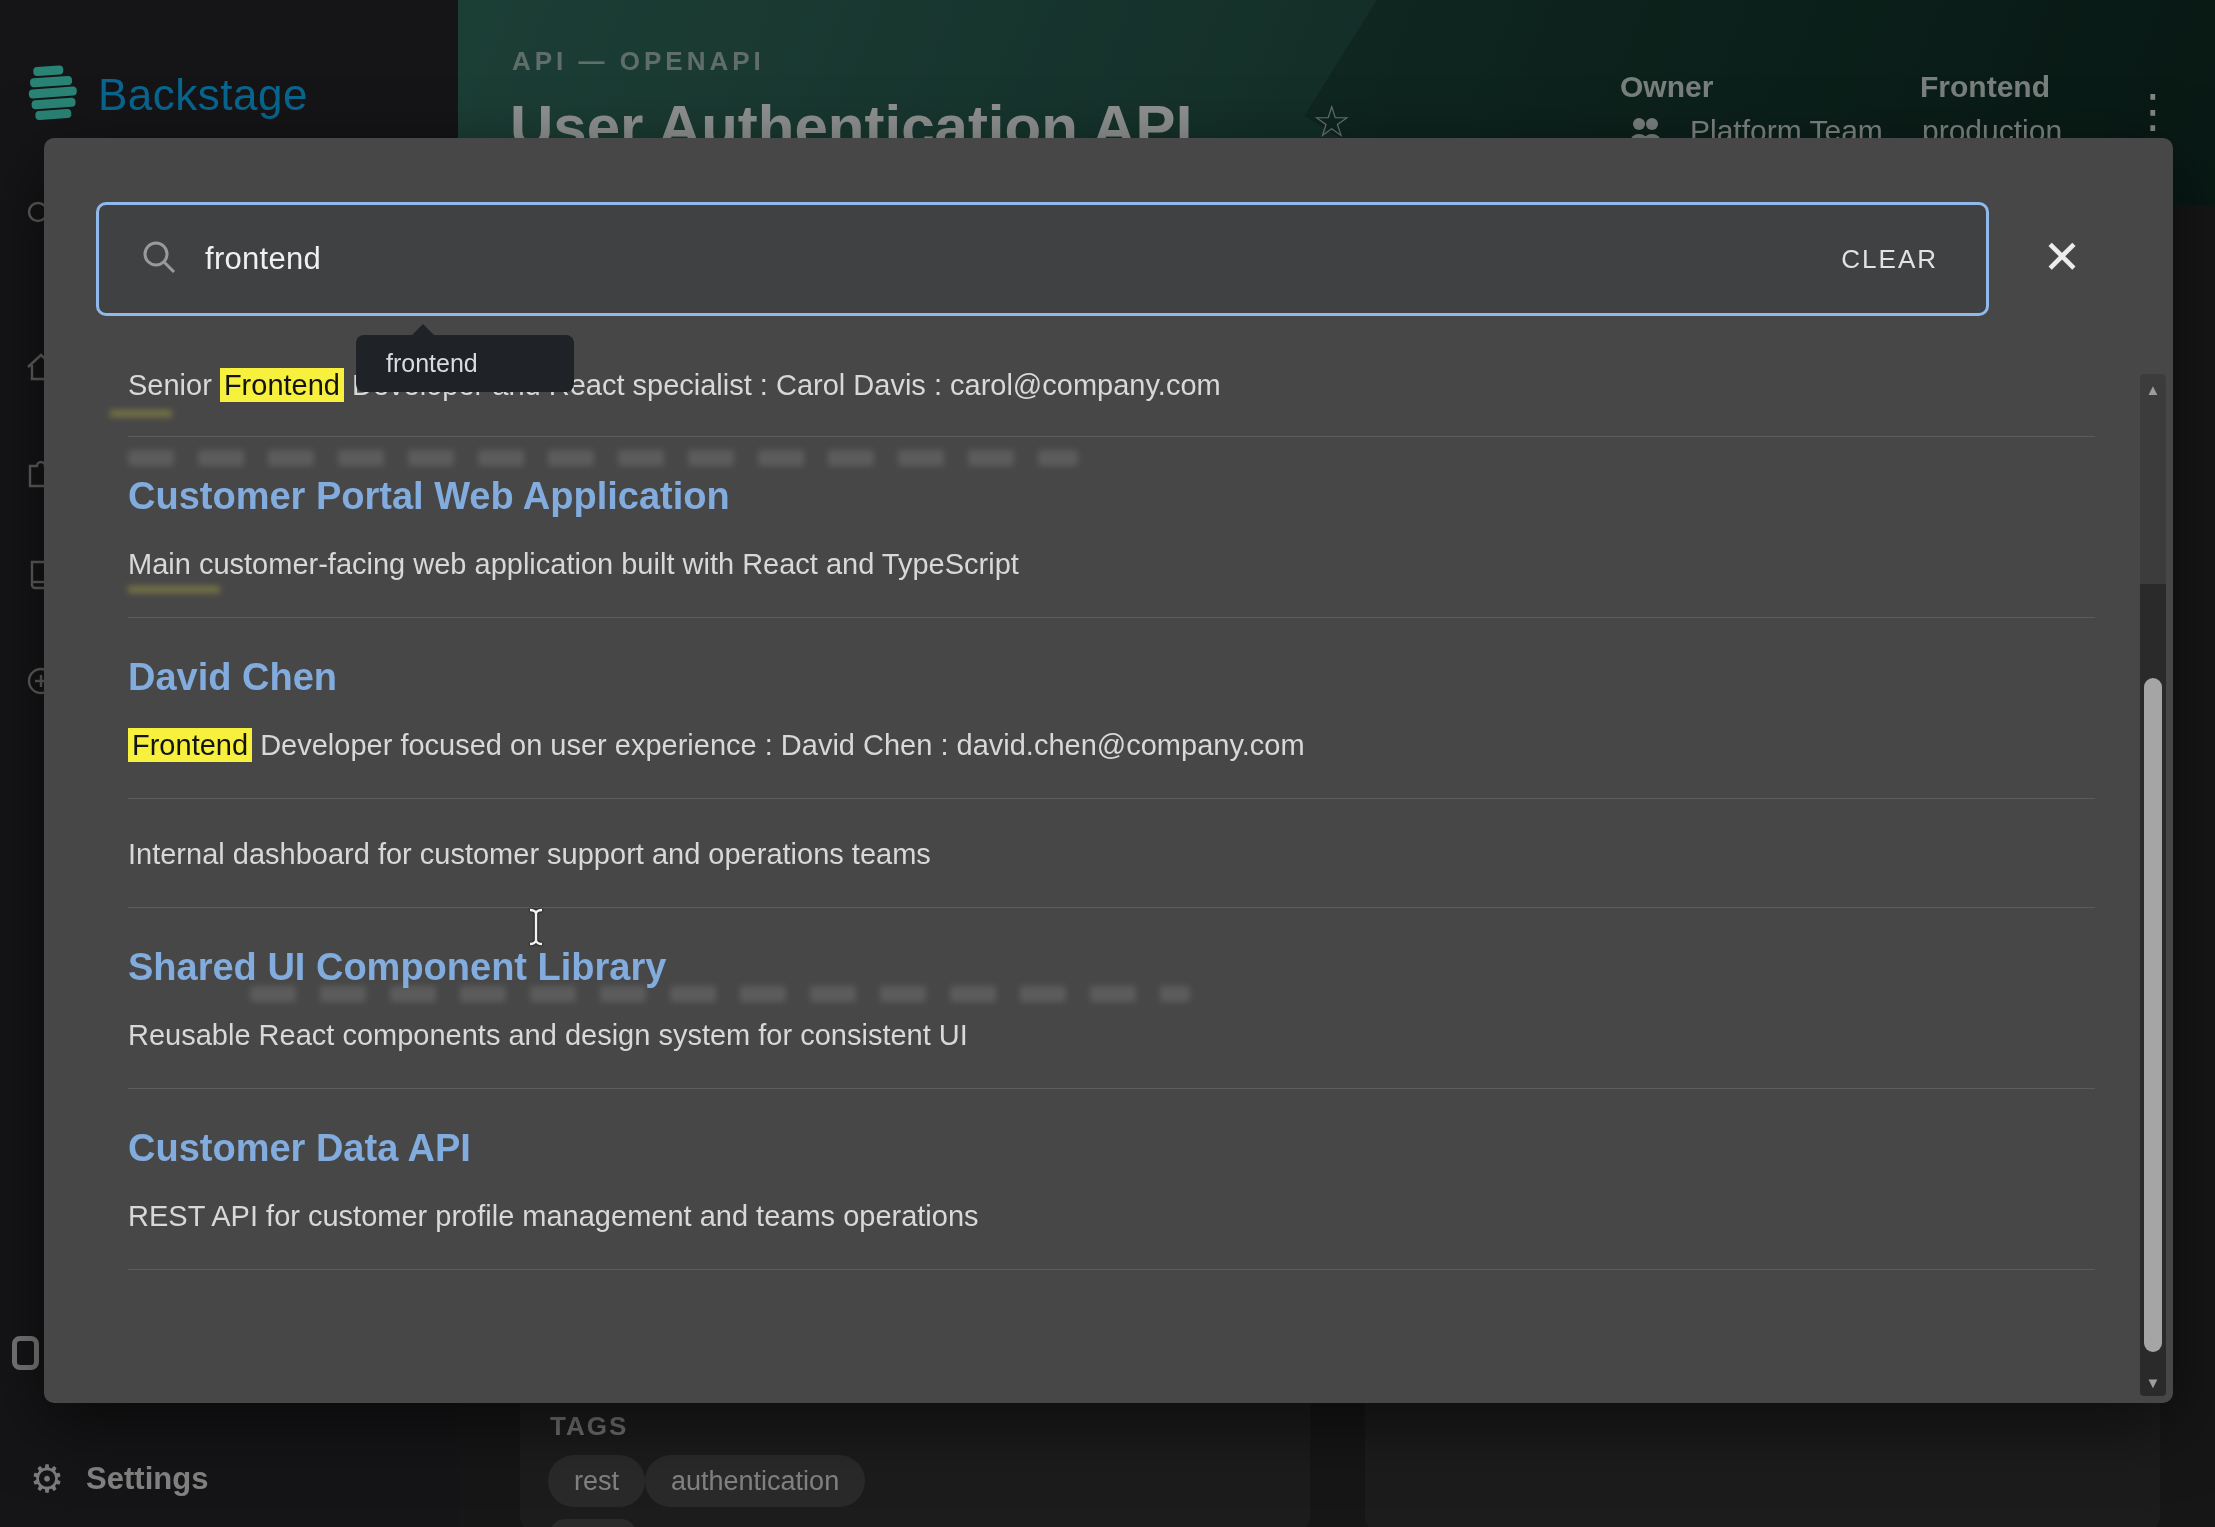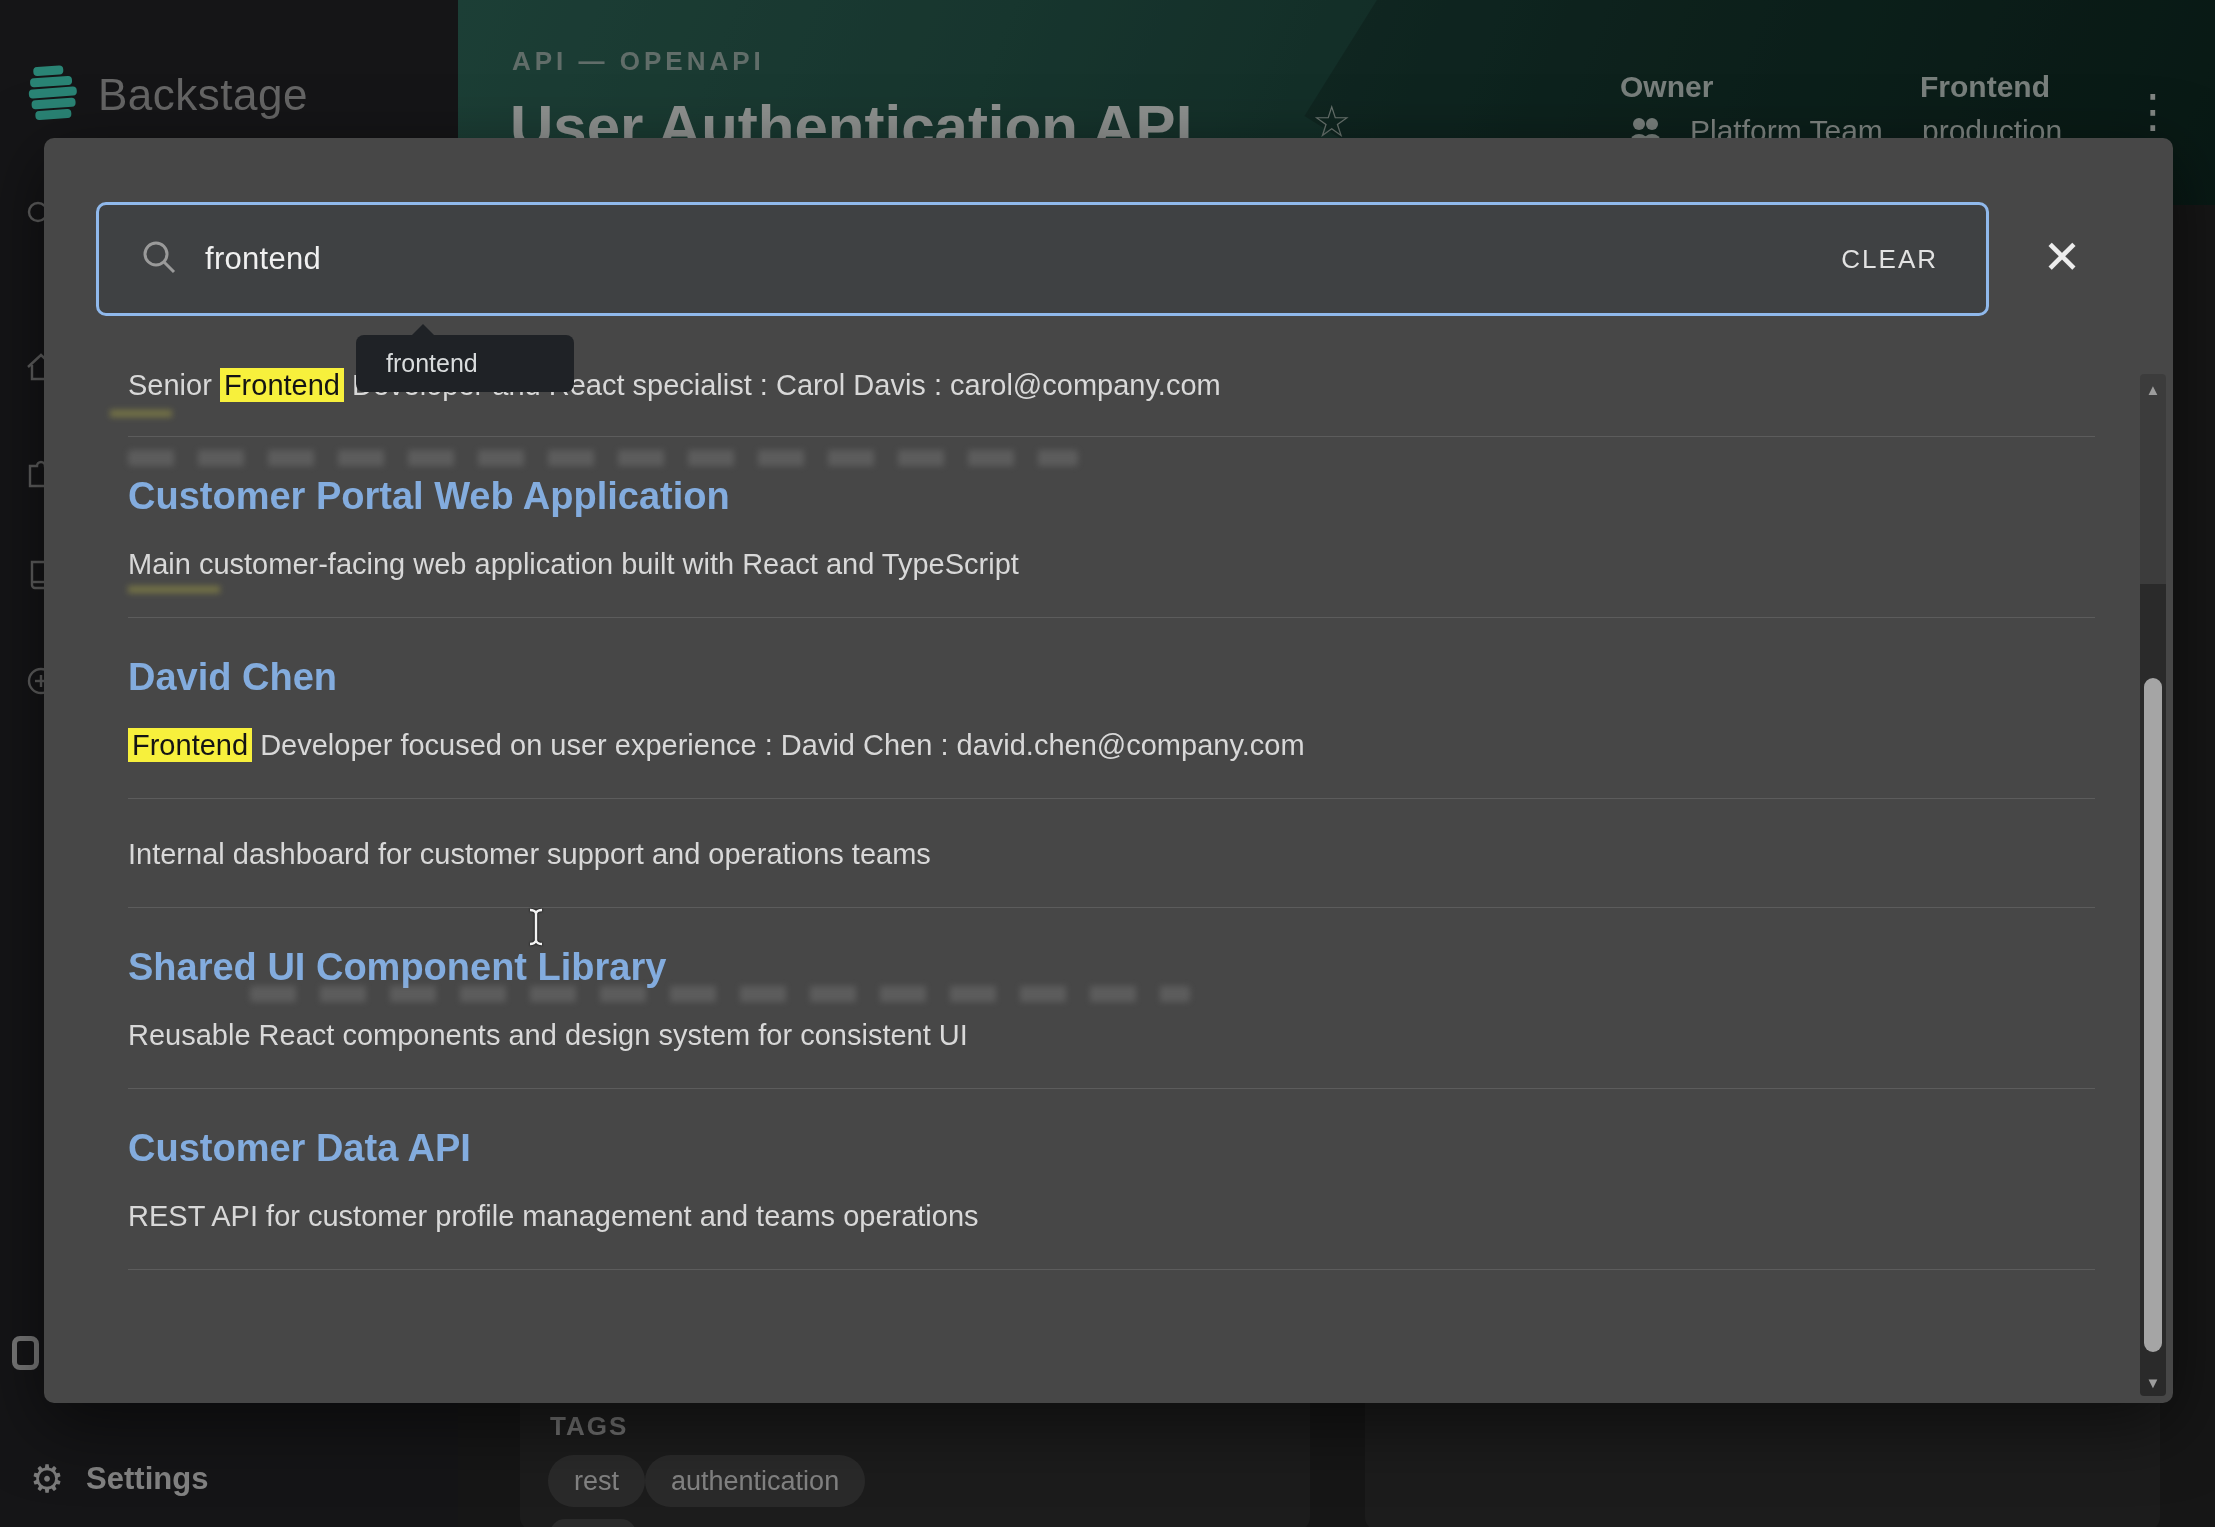--- a/index.html
+++ b/index.html
@@ -6,21 +6,21 @@
   html,body { width:2215px; height:1527px; }
   body {
     position: relative; overflow: hidden; background:#0c0c0c;
     font-family:"Liberation Sans","DejaVu Sans",sans-serif;
     -webkit-font-smoothing: antialiased;
   }
 
   
   .sidebar { position:absolute; left:0; top:0; width:458px; height:1527px; background:#232326; }
   .brand { position:absolute; left:26px; top:64px; display:flex; align-items:center; gap:18px; }
-  .brand-name { font-size:44px; font-weight:500; color:#a3a3a3; letter-spacing:.5px; }
+  .brand-name { font-size:44px; font-weight:500; color:#0ea5e9; letter-spacing:.5px; }
   .logo-stack { transform:rotate(-4deg); }
   .side-icon { position:absolute; left:24px; width:34px; height:34px; color:#9b9b9b; }
   .side-icon svg { width:34px; height:34px; stroke:#9b9b9b; stroke-width:2.4; fill:none; }
   .settings-row { position:absolute; left:30px; top:1460px; display:flex; align-items:center; gap:22px; }
   .gear { font-size:38px; color:#c9c9c9; line-height:1; }
   .settings-label { font-size:31px; font-weight:700; color:#d3d3d3; }
   .partial-icon { position:absolute; left:12px; top:1336px; width:27px; height:34px;
     border:5px solid #e0e0e0; border-radius:8px; opacity:.85; }
 
   .header { position:absolute; left:458px; top:0; width:1757px; height:240px;

